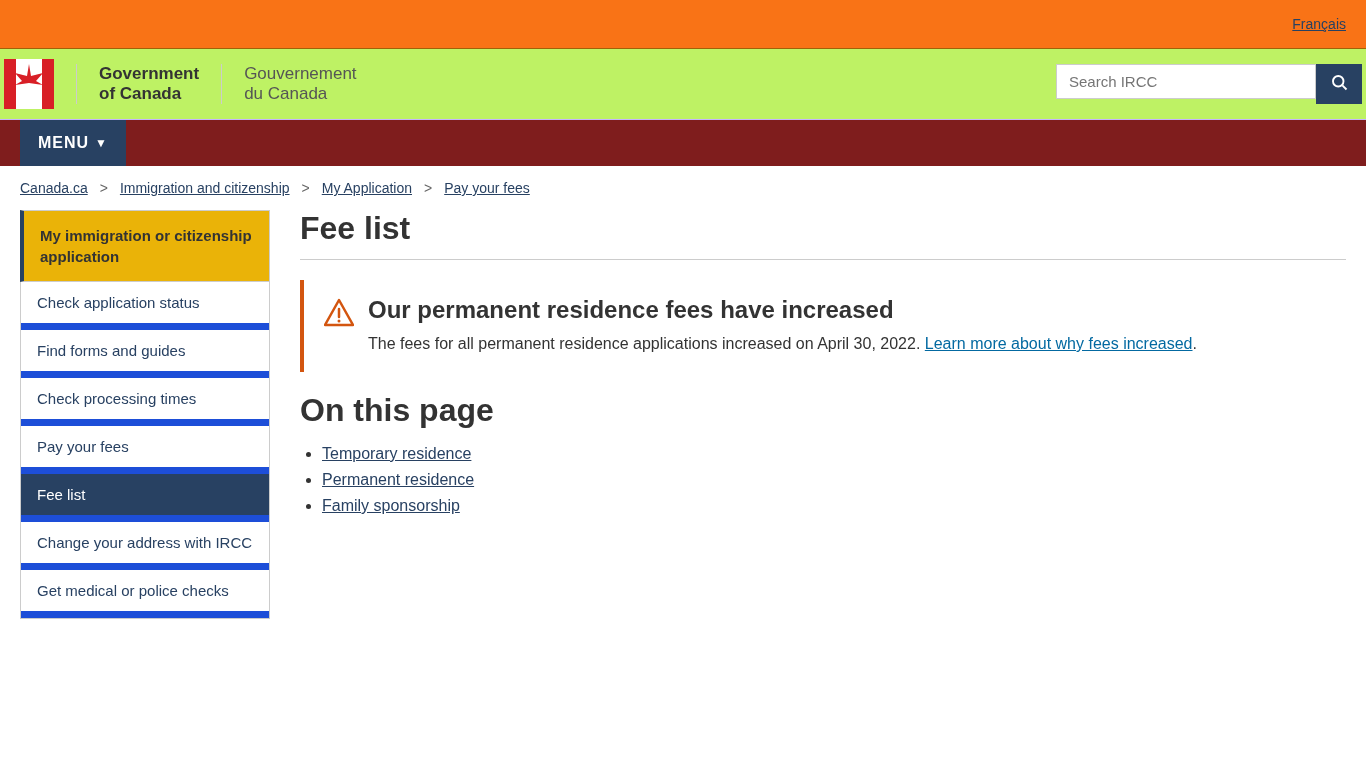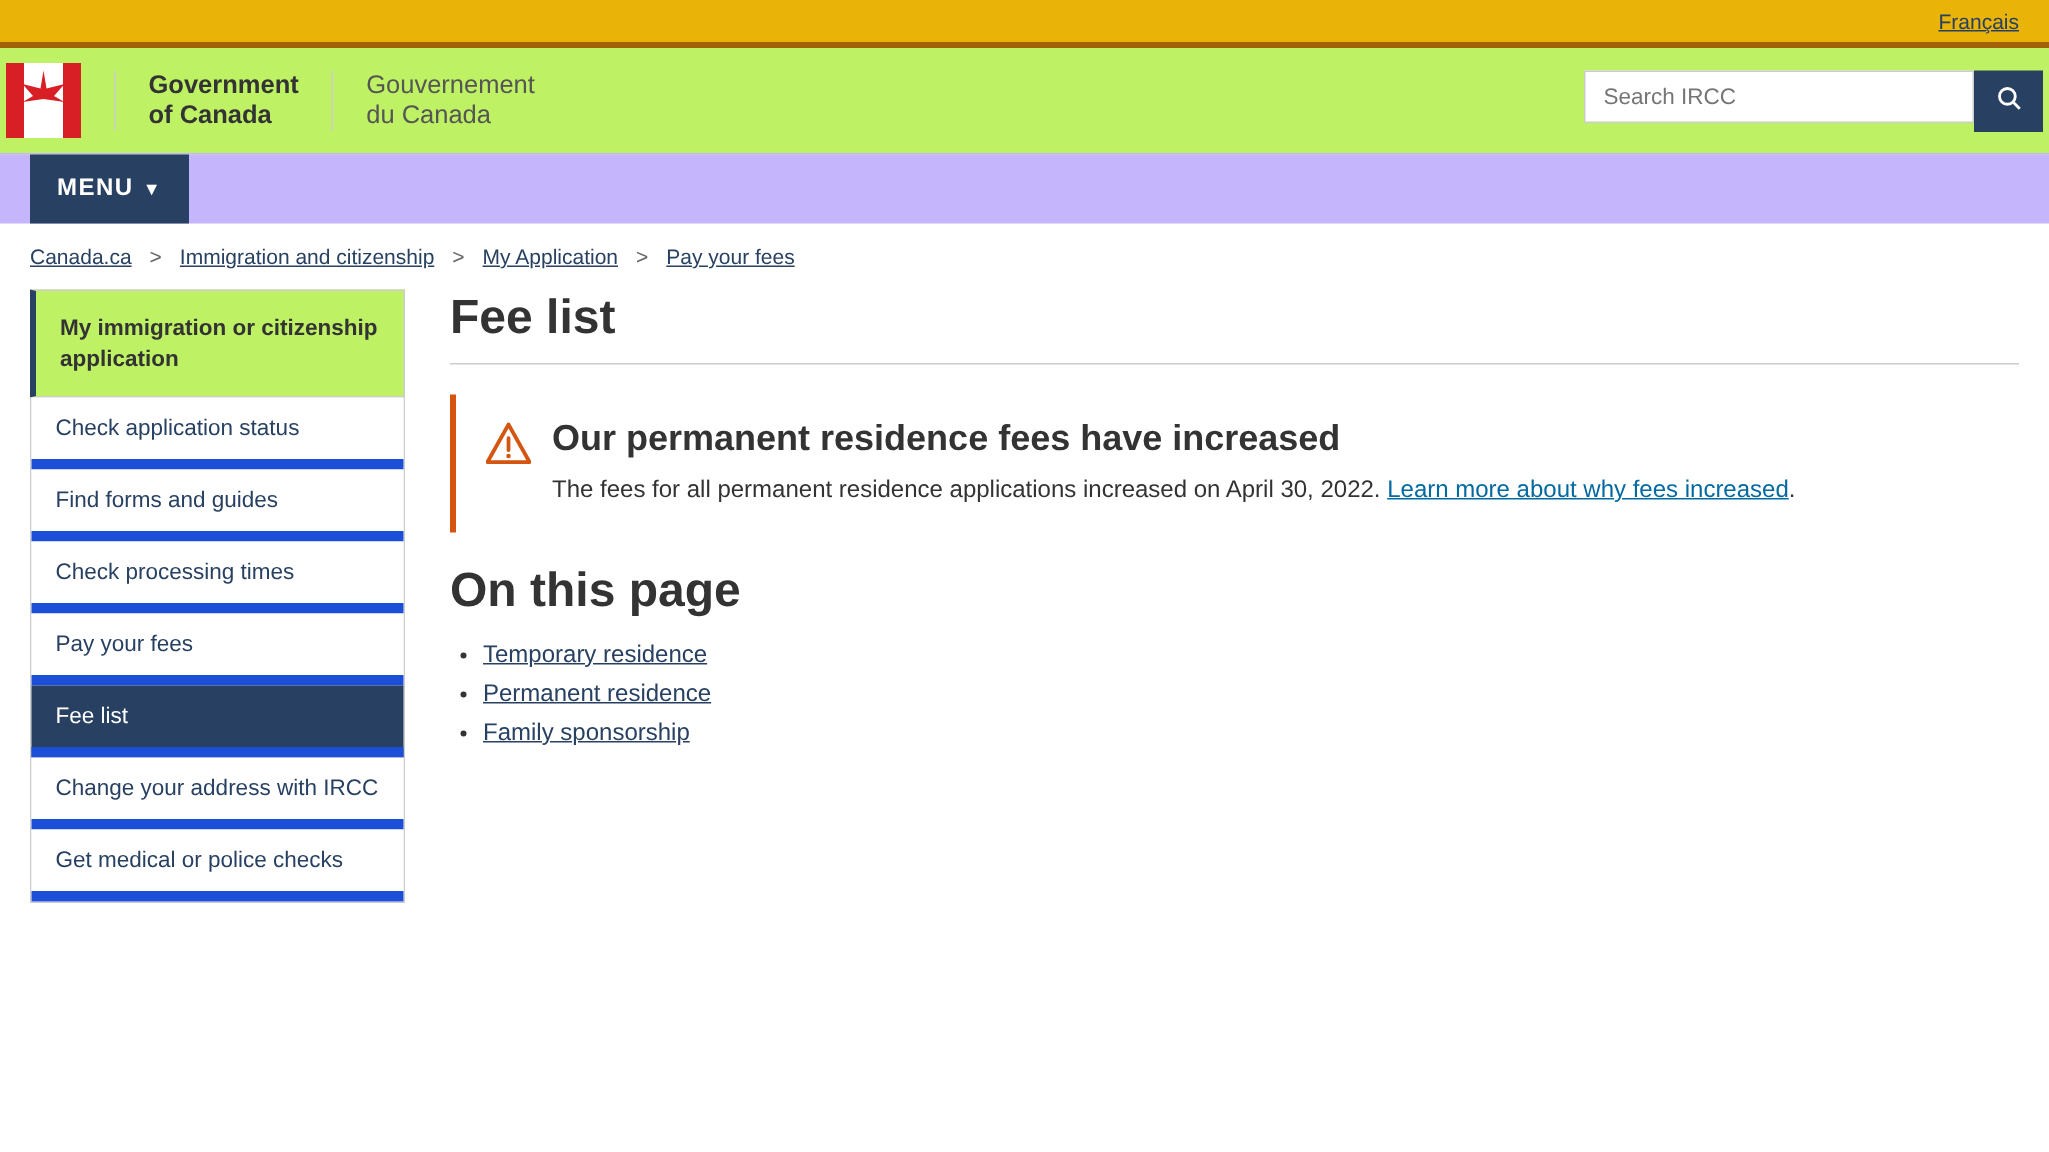--- a/index.html
+++ b/index.html
@@ -2,23 +2,23 @@
 <html><head>
   <meta charset="utf-8">
   <style>
     * { margin: 0; padding: 0; box-sizing: border-box; }
     body { font-family: Arial, sans-serif; font-size: 16px; color: #333; background: #fff; }
 
     
     .top-bar {
       display: flex;
       justify-content: flex-end;
-      padding: 6px 20px;
-      background: #eab308;
-      border-bottom: 4px solid #a16207;
+      padding: 16px 20px;
+      background: #f97316;
+      border-bottom: 1px solid #a16207;
     }
     .top-bar a {
       color: #284162;
       text-decoration: underline;
       font-size: 14px;
     }
 
     
     .header {
       display: flex;
@@ -72,21 +72,21 @@
       background: #284162;
       border: none;
       color: #fff;
       padding: 9px 14px;
       cursor: pointer;
       font-size: 16px;
     }
 
     
     .menu-bar {
-      background: #c4b5fd;
+      background: #7f1d1d;
       padding: 0 20px;
     }
     .menu-btn {
       background: #284162;
       color: #fff;
       border: none;
       font-size: 16px;
       font-weight: bold;
       padding: 14px 18px;
       cursor: pointer;
@@ -123,21 +123,21 @@
       gap: 0;
     }
 
     
     .sidebar {
       width: 250px;
       min-width: 250px;
       margin-right: 30px;
     }
     .sidebar-title {
-      background: #bef264;
+      background: #eab308;
       border-left: 4px solid #284162;
       padding: 14px 16px;
       font-weight: bold;
       font-size: 15px;
       color: #333;
       border-top: 1px solid #ccc;
       border-right: 1px solid #ccc;
       border-bottom: 1px solid #ccc;
       line-height: 1.4;
     }

